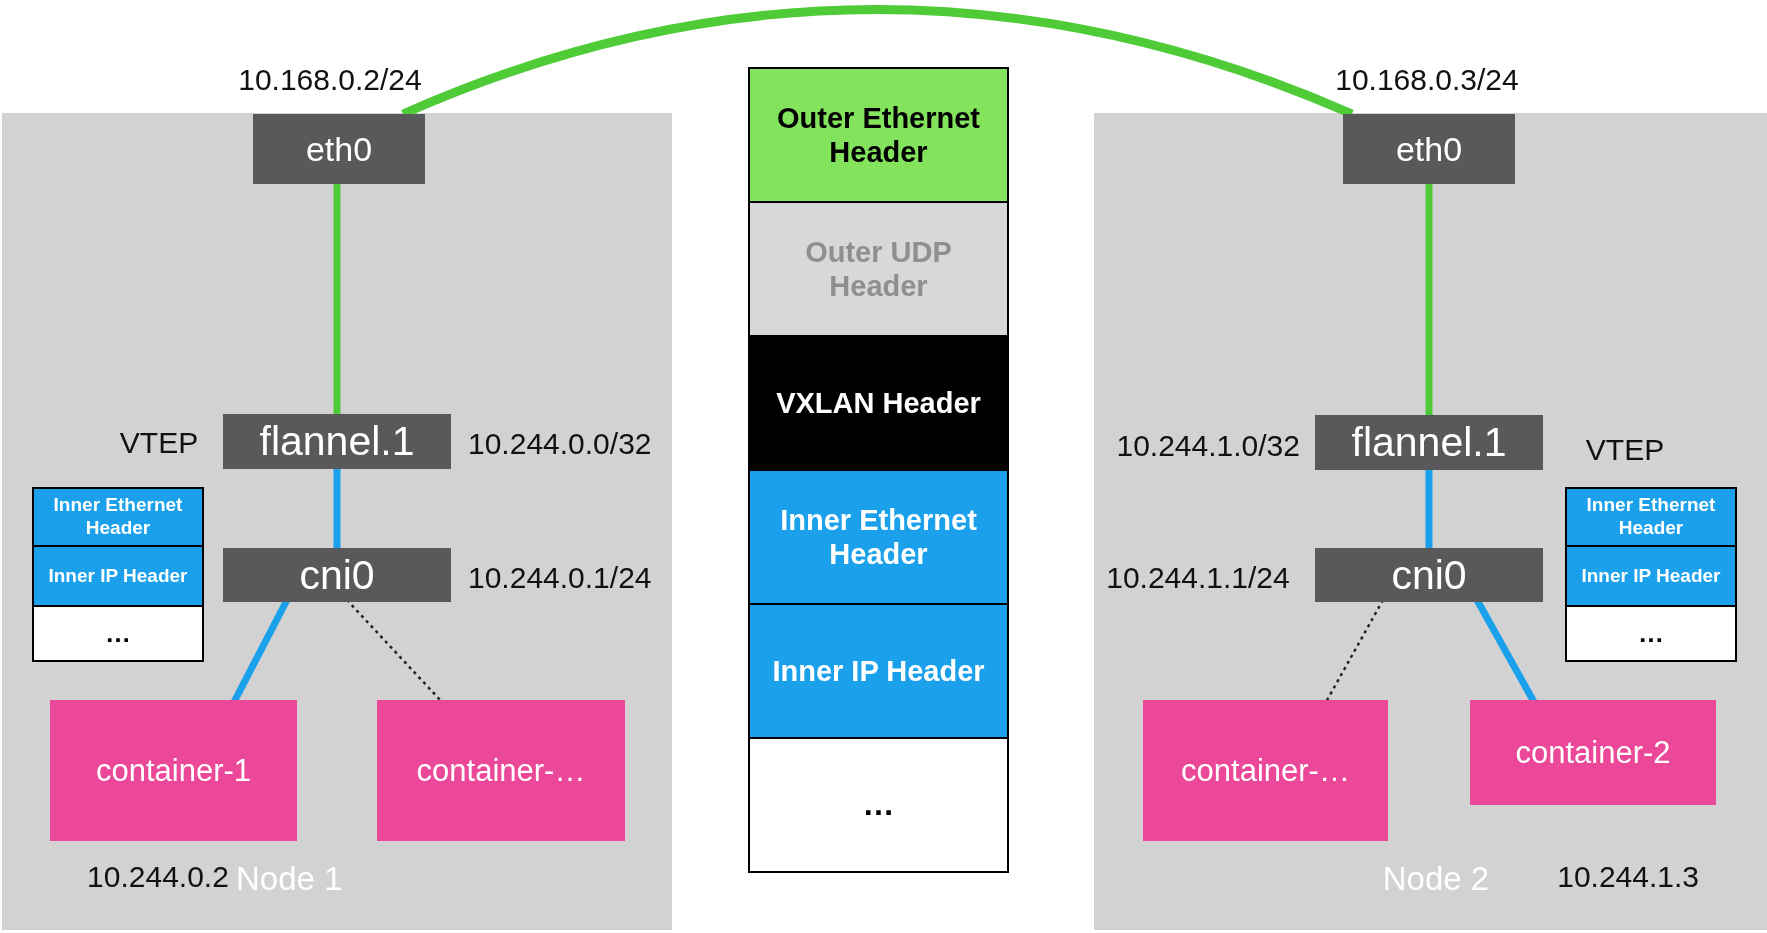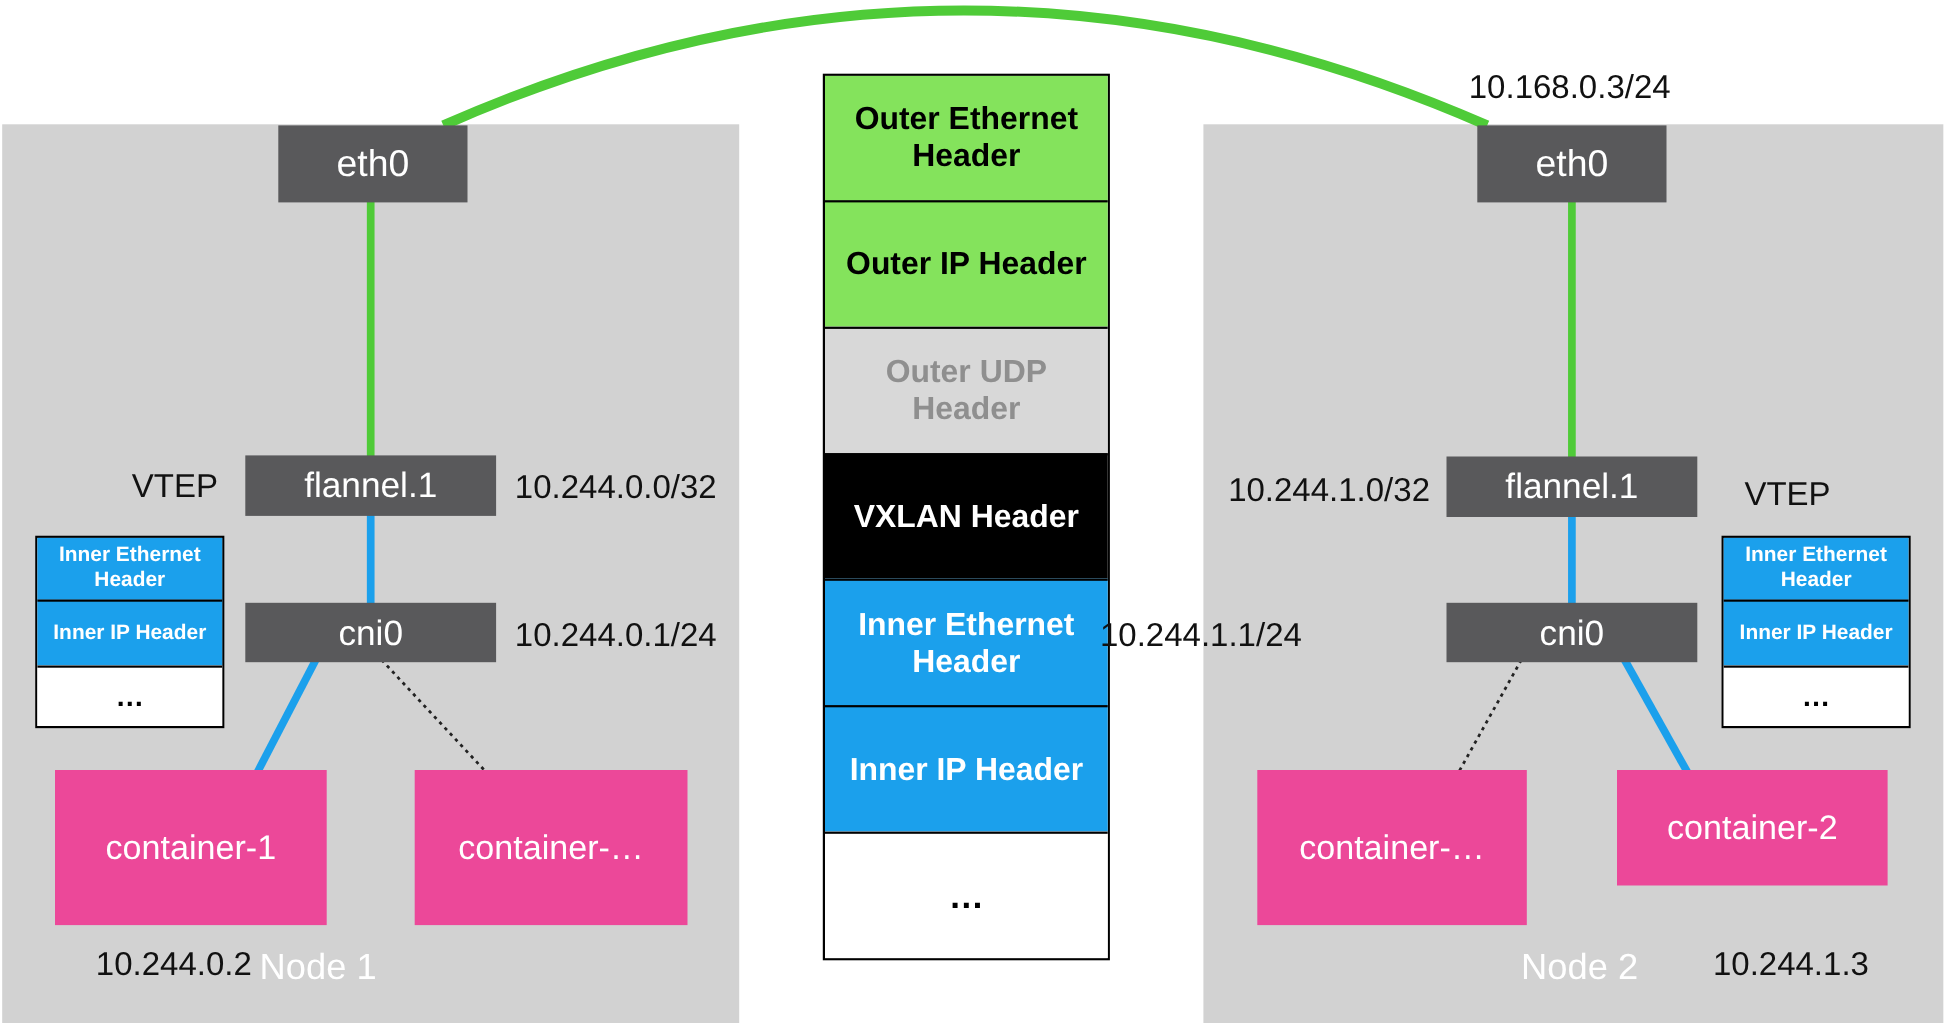--- a/index.html
+++ b/index.html
@@ -5,21 +5,21 @@
   html,body{margin:0;padding:0;background:#ffffff;}
   body{font-family:"Liberation Sans","DejaVu Sans",sans-serif;}
   #canvas{position:relative;width:1767px;height:933px;background:#ffffff;overflow:hidden;}
 
   .node-bg{position:absolute;background:#D2D2D2;z-index:1;}
   #node1-bg{left:2px;top:113px;width:670px;height:817px;}
   #node2-bg{left:1094px;top:113px;width:673px;height:817px;}
 
   #wires{position:absolute;left:0;top:0;z-index:2;}
 
-  .iface{position:absolute;background:#59595B;color:#ffffff;display:flex;align-items:center;justify-content:center;font-size:32px;z-index:3;}
+  .iface{position:absolute;background:#59595B;color:#ffffff;display:flex;align-items:center;justify-content:center;font-size:41px;z-index:3;}
   #eth0-left{left:253px;top:114px;width:172px;height:70px;font-size:34px;}
   #eth0-right{left:1343px;top:114px;width:172px;height:70px;font-size:34px;}
   #flannel-left{left:223px;top:414px;width:228px;height:55px;}
   #flannel-right{left:1315px;top:415px;width:228px;height:55px;}
   #cni-left{left:223px;top:548px;width:228px;height:54px;}
   #cni-right{left:1315px;top:548px;width:228px;height:54px;}
 
   .container-box{position:absolute;background:#ec4899;color:#ffffff;display:flex;align-items:center;justify-content:center;font-size:31px;z-index:3;}
   #container-1{left:50px;top:700px;width:247px;height:141px;}
   #container-dots-left{left:377px;top:700px;width:248px;height:141px;}
@@ -28,21 +28,21 @@
 
   .lbl{position:absolute;color:#111111;font-size:30px;white-space:nowrap;z-index:4;}
   .lbl.white{color:#ffffff;}
   #ip-eth0-left{left:180px;top:63px;width:300px;text-align:center;}
   #ip-eth0-right{left:1277px;top:63px;width:300px;text-align:center;}
   #vtep-left{left:99px;top:426px;width:120px;text-align:center;}
   #vtep-right{left:1565px;top:433px;width:120px;text-align:center;}
   #ip-flannel-left{left:468px;top:427px;}
   #ip-cni-left{left:468px;top:561px;}
   #ip-flannel-right{left:1000px;top:429px;width:300px;text-align:right;}
-  #ip-cni-right{left:1000px;top:561px;width:300px;text-align:left;}
+  #ip-cni-right{left:1048px;top:561px;width:300px;text-align:center;}
   #ip-pod-left{left:58px;top:860px;width:200px;text-align:center;}
   #node1-label{left:236px;top:860px;width:200px;font-size:33px;}
   #node2-label{left:1336px;top:860px;width:200px;text-align:center;font-size:33px;}
   #ip-pod-right{left:1499px;top:860px;width:200px;text-align:right;}
 
   
   #packet-stack{position:absolute;left:748px;top:67px;width:261px;height:806px;border:2px solid #000;box-sizing:border-box;display:flex;flex-direction:column;z-index:3;background:#fff;}
   .pkt-row{flex:1;display:flex;align-items:center;justify-content:center;text-align:center;font-weight:bold;font-size:29px;line-height:1.18;padding:0 6px;}
   .pkt-row + .pkt-row{border-top:2px solid #000;}
   .pkt-outer{background:#84E35C;color:#000000;}
@@ -107,35 +107,35 @@
   <div class="container-box" id="container-dots-left">
       <span>container-…</span>
     </div>
   <div class="container-box" id="container-dots-right">
       <span>container-…</span>
     </div>
   <div class="container-box" id="container-2">
       <span>container-2</span>
     </div>
 
+  <div class="lbl" id="ip-eth0-left">10.168.0.2/24</div>
   <div class="lbl" id="ip-eth0-right">10.168.0.3/24</div>
   <div class="lbl" id="vtep-left">VTEP</div>
   <div class="lbl" id="vtep-right">VTEP</div>
   <div class="lbl" id="ip-flannel-left">10.244.0.0/32</div>
   <div class="lbl" id="ip-cni-left">10.244.0.1/24</div>
   <div class="lbl" id="ip-flannel-right">10.244.1.0/32</div>
   <div class="lbl" id="ip-cni-right">10.244.1.1/24</div>
   <div class="lbl" id="ip-pod-left">10.244.0.2</div>
   <div class="lbl white" id="node1-label">Node 1</div>
   <div class="lbl white" id="node2-label">Node 2</div>
   <div class="lbl" id="ip-pod-right">10.244.1.3</div>
 
   <div id="packet-stack">
     <div class="pkt-row pkt-outer">Outer Ethernet Header</div>
-    <div class="pkt-row pkt-outer">Outer IP Header</div>
     <div class="pkt-row pkt-udp">Outer UDP Header</div>
     <div class="pkt-row pkt-vxlan">VXLAN Header</div>
     <div class="pkt-row pkt-inner">Inner Ethernet Header</div>
     <div class="pkt-row pkt-inner">Inner IP Header</div>
     <div class="pkt-row pkt-rest">…</div>
   </div>
 
   <div class="mini-stack" id="mini-left">
     <div class="mini-row mini-inner">Inner Ethernet Header</div>
     <div class="mini-row mini-inner2">Inner IP Header</div>

